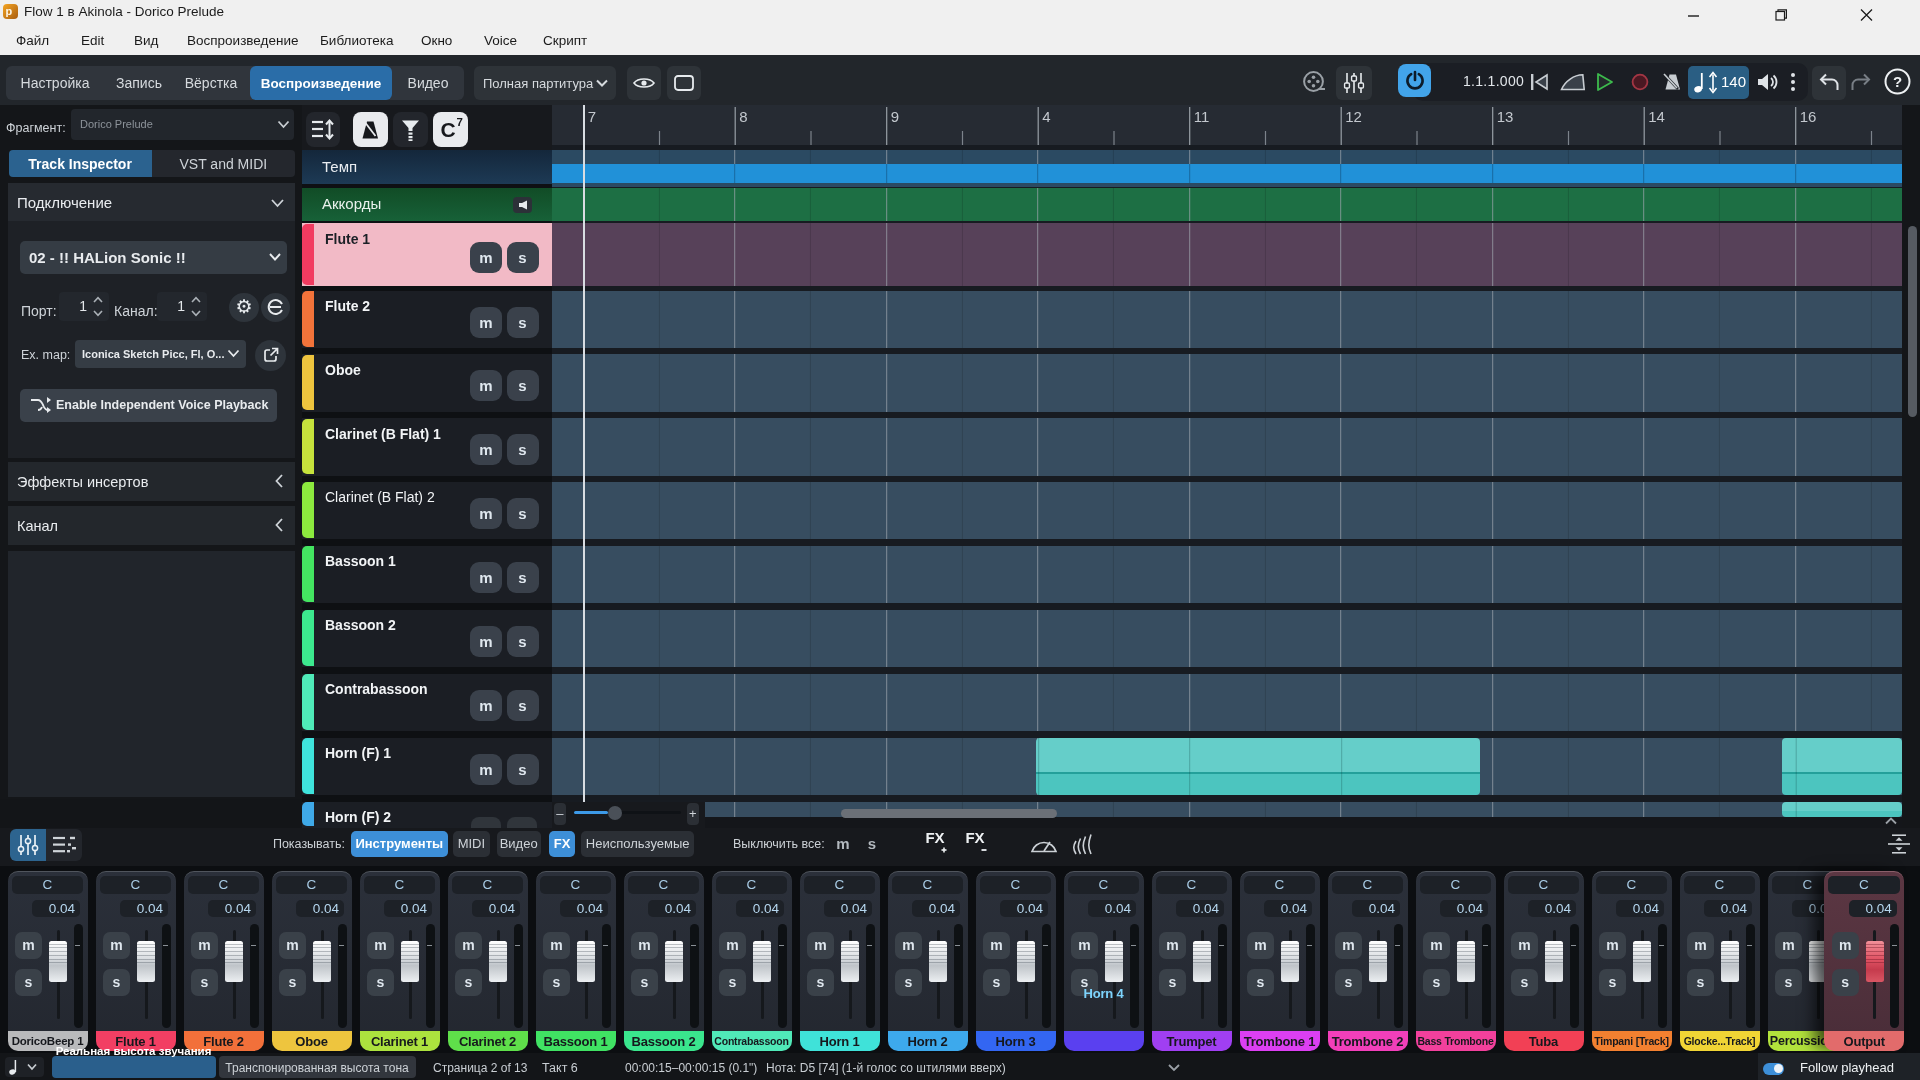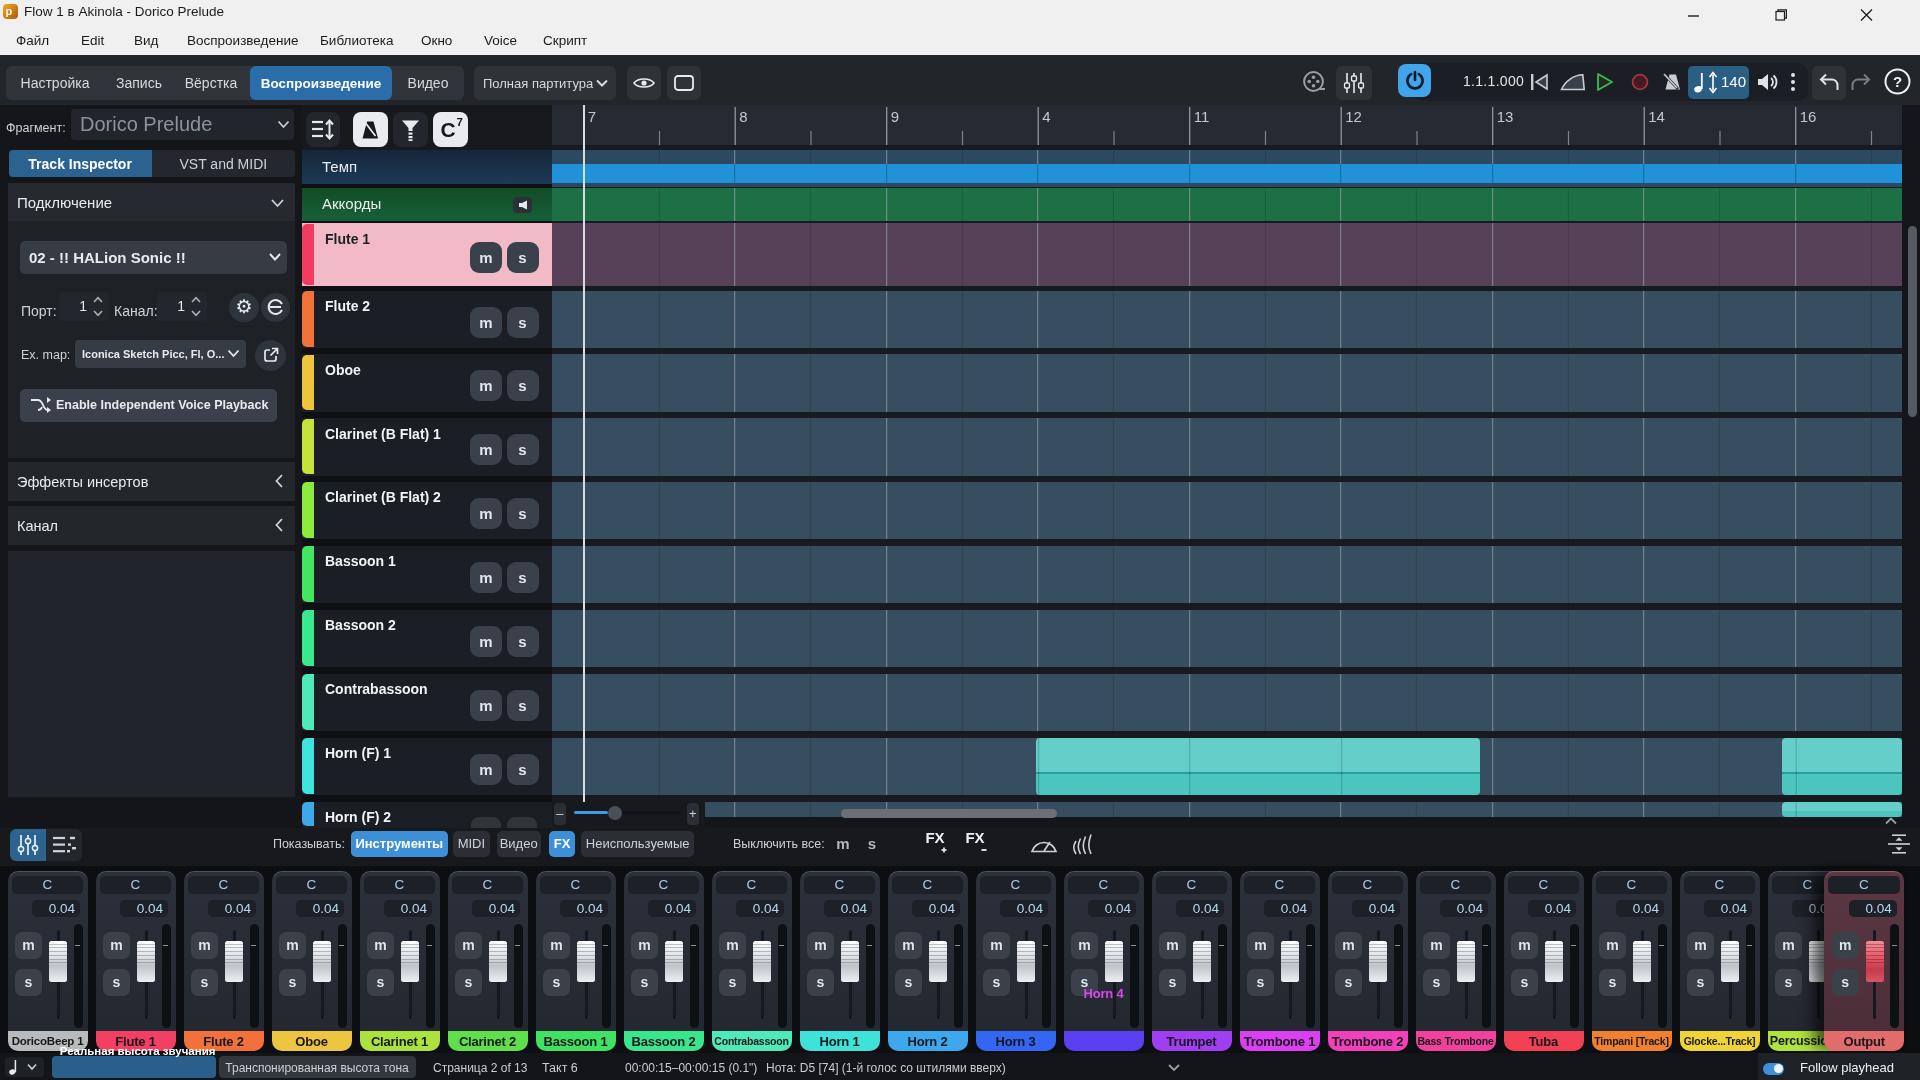--- a/index.html
+++ b/index.html
@@ -133,21 +133,21 @@
       <path d="M18 6.5 H 7 A 5.5 5.5 0 0 0 1.5 12 V 17" fill="none" stroke="#787e85" stroke-width="2"></path>
     </svg>
     <svg style="left:1884px;top:68px" width="27" height="27" viewBox="0 0 27 27">
       <circle cx="13.5" cy="13.5" r="12" fill="none" stroke="#eef1f3" stroke-width="2"></circle>
       <text x="13.5" y="19" font-size="15" font-weight="bold" fill="#eef1f3" text-anchor="middle" font-family="Liberation Sans">?</text>
     </svg>
     <div style="left:0px;top:105px;width:302px;height:694px;background:#141619;"></div>
     <div style="left:0px;top:799px;width:302px;height:28.6px;background:#131518;"></div>
     <div class="txt" style="left:6px;top:121.5px;width:64px;height:14px;color:#ced3d8;font-size:12.5px;line-height:13px;">Фрагмент:</div>
     <div style="left:71px;top:109px;width:223px;height:31px;background:#22262c;border-radius:4px;"></div>
-    <div class="txt" style="left:80px;top:116px;width:150px;height:17px;color:#8d939a;font-size:20px;line-height:17px;">Dorico Prelude</div>
+    <div class="txt" style="left:80px;top:116px;width:150px;height:17px;color:#8d939a;font-size:11px;line-height:17px;">Dorico Prelude</div>
     <svg style="left:277px;top:120px" width="13" height="9" viewBox="0 0 13 9">
       <path d="M1.5 1.5 L6.5 7 L11.5 1.5" fill="none" stroke="#c8cdd2" stroke-width="1.8"></path>
     </svg>
     <div style="left:8.6px;top:150px;width:143px;height:27.3px;background:#2b628f;border-radius:4px 0 0 4px;"></div>
     <div style="left:151.6px;top:150px;width:143.5px;height:27.3px;background:#24272d;border-radius:0 4px 4px 0;"></div>
     <div style="left:8.6px;top:156px;width:143px;height:16px;color:#fff;font-size:14px;font-weight:bold;text-align:center;line-height:16px;">Track Inspector</div>
     <div style="left:151.6px;top:156px;width:143.5px;height:16px;color:#ced3d8;font-size:14px;text-align:center;line-height:16px;">VST and MIDI</div>
     <div style="left:8px;top:183px;width:287px;height:38px;background:#262a30;"></div>
     <div class="txt" style="left:17px;top:194px;width:160px;height:17px;color:#e9ecef;font-size:15px;line-height:17px;">Подключение</div>
     <svg style="left:270px;top:198px" width="15" height="10" viewBox="0 0 15 10">
@@ -301,21 +301,21 @@
     <div class="ms" style="left:506.5px;top:370.3px;width:32px;height:31px;font-size:15px;line-height:31px;">s</div>
     <div class="grid" style="left:552px;top:354.3px;width:1350px;height:57.5px;background-color:#374d60;"></div>
     <div style="left:302px;top:418.0px;width:250px;height:57.5px;background:#1b1e24;"></div>
     <div style="left:302px;top:418.5px;width:12px;height:55.5px;background:#c6e23c;border-radius:5px 0 0 5px;"></div>
     <div class="txt" style="left:325px;top:424.5px;width:170px;height:18px;color:#f2f4f6;font-size:14px;font-weight:bold;line-height:18px;">Clarinet (B Flat) 1</div>
     <div class="ms" style="left:470px;top:434.0px;width:32px;height:31px;font-size:15px;line-height:31px;">m</div>
     <div class="ms" style="left:506.5px;top:434.0px;width:32px;height:31px;font-size:15px;line-height:31px;">s</div>
     <div class="grid" style="left:552px;top:418.0px;width:1350px;height:57.5px;background-color:#374d60;"></div>
     <div style="left:302px;top:481.9px;width:250px;height:57.5px;background:#1b1e24;"></div>
     <div style="left:302px;top:482.4px;width:12px;height:55.5px;background:#8ce93e;border-radius:5px 0 0 5px;"></div>
-    <div class="txt" style="left:325px;top:488.4px;width:170px;height:18px;color:#f2f4f6;font-size:14px;font-weight:bold;line-height:18px;">Clarinet (B Flat) 2</div>
+    <div class="txt" style="left:325px;top:488.4px;width:170px;height:18px;color:#f2f4f6;font-size:14px;font-weight:normal;line-height:18px;">Clarinet (B Flat) 2</div>
     <div class="ms" style="left:470px;top:497.9px;width:32px;height:31px;font-size:15px;line-height:31px;">m</div>
     <div class="ms" style="left:506.5px;top:497.9px;width:32px;height:31px;font-size:15px;line-height:31px;">s</div>
     <div class="grid" style="left:552px;top:481.9px;width:1350px;height:57.5px;background-color:#374d60;"></div>
     <div style="left:302px;top:545.8px;width:250px;height:57.5px;background:#1b1e24;"></div>
     <div style="left:302px;top:546.3px;width:12px;height:55.5px;background:#44e561;border-radius:5px 0 0 5px;"></div>
     <div class="txt" style="left:325px;top:552.3px;width:170px;height:18px;color:#f2f4f6;font-size:14px;font-weight:bold;line-height:18px;">Bassoon 1</div>
     <div class="ms" style="left:470px;top:561.8px;width:32px;height:31px;font-size:15px;line-height:31px;">m</div>
     <div class="ms" style="left:506.5px;top:561.8px;width:32px;height:31px;font-size:15px;line-height:31px;">s</div>
     <div class="grid" style="left:552px;top:545.8px;width:1350px;height:57.5px;background-color:#374d60;"></div>
     <div style="left:302px;top:609.8px;width:250px;height:57.5px;background:#1b1e24;"></div>
@@ -601,21 +601,21 @@
     <div style="left:1067.5px;top:878px;width:71.5px;height:14px;color:#a9cce6;font-size:13.5px;text-align:center;line-height:14px;z-index:2;">C</div>
     <div style="left:1088.0px;top:900px;width:48px;height:17px;background:#1d2127;border-radius:5px;z-index:2;"></div>
     <div style="left:1088.0px;top:902px;width:43px;height:14px;color:#b6d7ef;font-size:13.5px;text-align:right;line-height:14px;z-index:2;">0.04</div>
     <div style="left:1071.0px;top:932px;width:27px;height:27px;background:#3a4149;border-radius:7px;color:#dfe7ee;font-weight:bold;font-size:14px;text-align:center;line-height:27px;z-index:2;">m</div>
     <div style="left:1071.0px;top:968.5px;width:27px;height:27px;background:#3a4149;border-radius:7px;color:#dfe7ee;font-weight:bold;font-size:14px;text-align:center;line-height:27px;z-index:2;">s</div>
     <div style="left:1112.7px;top:930px;width:3px;height:89px;background:#15181c;border-radius:1.5px;z-index:2;"></div>
     <div style="left:1105.0px;top:940.5px;width:18px;height:41.5px;background-image:repeating-linear-gradient(180deg,rgba(60,70,80,0) 0 2.7px,rgba(60,70,80,0.32) 2.7px 3.7px),linear-gradient(180deg,#ffffff 0,#dadee2 42%,#bfc4c9 60%,#ecEFf2 100%);background-size:100% 25px,100% 100%;background-repeat:no-repeat;border-radius:2.5px;z-index:2;"></div>
     <div style="left:1129.5px;top:923.5px;width:9px;height:104px;background:#0e1114;border-radius:4.5px;z-index:2;"></div>
     <div style="left:1131.3px;top:944.5px;width:5px;height:1.6px;background:#8a9096;z-index:2;"></div>
     <div style="left:1063.5px;top:1031px;width:80px;height:19.5px;background:#5a40f0;border-radius:0 0 10px 10px;z-index:2;"></div>
-    <div style="left:1063.5px;top:986px;width:80px;height:15px;color:#d946ef;font-size:13px;font-weight:bold;text-align:center;line-height:15px;letter-spacing:-0.2px;white-space:nowrap;overflow:hidden;z-index:2;">Horn 4</div>
+    <div style="left:1063.5px;top:986px;width:80px;height:15px;color:#7dd3fc;font-size:13px;font-weight:bold;text-align:center;line-height:15px;letter-spacing:-0.2px;white-space:nowrap;overflow:hidden;z-index:2;">Horn 4</div>
     <div style="left:1151.5px;top:871.4px;width:80px;height:179.1px;z-index:1;background:linear-gradient(180deg,#2b303a 0,#23272f 100%);border-radius:10px;border-top:1px solid #50555d;"></div>
     <div style="left:1155.5px;top:876px;width:71.5px;height:17.5px;background:#1d2127;border-radius:5px;z-index:2;"></div>
     <div style="left:1155.5px;top:878px;width:71.5px;height:14px;color:#a9cce6;font-size:13.5px;text-align:center;line-height:14px;z-index:2;">C</div>
     <div style="left:1176.0px;top:900px;width:48px;height:17px;background:#1d2127;border-radius:5px;z-index:2;"></div>
     <div style="left:1176.0px;top:902px;width:43px;height:14px;color:#b6d7ef;font-size:13.5px;text-align:right;line-height:14px;z-index:2;">0.04</div>
     <div style="left:1159.0px;top:932px;width:27px;height:27px;background:#3a4149;border-radius:7px;color:#dfe7ee;font-weight:bold;font-size:14px;text-align:center;line-height:27px;z-index:2;">m</div>
     <div style="left:1159.0px;top:968.5px;width:27px;height:27px;background:#3a4149;border-radius:7px;color:#dfe7ee;font-weight:bold;font-size:14px;text-align:center;line-height:27px;z-index:2;">s</div>
     <div style="left:1200.7px;top:930px;width:3px;height:89px;background:#15181c;border-radius:1.5px;z-index:2;"></div>
     <div style="left:1193.0px;top:940.5px;width:18px;height:41.5px;background-image:repeating-linear-gradient(180deg,rgba(60,70,80,0) 0 2.7px,rgba(60,70,80,0.32) 2.7px 3.7px),linear-gradient(180deg,#ffffff 0,#dadee2 42%,#bfc4c9 60%,#ecEFf2 100%);background-size:100% 25px,100% 100%;background-repeat:no-repeat;border-radius:2.5px;z-index:2;"></div>
     <div style="left:1217.5px;top:923.5px;width:9px;height:104px;background:#0e1114;border-radius:4.5px;z-index:2;"></div>
@@ -730,21 +730,21 @@
     <div style="left:1758px;top:1053.2px;width:162px;height:26.8px;background:#1e2227;z-index:20;"></div>
     <div style="left:4.8px;top:1056.5px;width:39.5px;height:20.5px;z-index:21;background:#1e2126;border-radius:4px;"></div>
     <svg style="left:9px;top:1059px;z-index:21" width="12" height="16" viewBox="0 0 12 16">
       <ellipse cx="3.4" cy="13" rx="3.2" ry="2.5" fill="#e7ebee" transform="rotate(-18 3.4 13)"></ellipse>
       <line x1="6.4" y1="1" x2="6.4" y2="13" stroke="#e7ebee" stroke-width="1.5"></line>
     </svg>
     <svg style="left:26px;top:1063px;z-index:21" width="12" height="8" viewBox="0 0 12 8">
       <path d="M2 1.5 L6 6 L10 1.5" fill="none" stroke="#c8cdd2" stroke-width="1.7"></path>
     </svg>
     <div style="left:51.5px;top:1055.6px;width:164px;height:22.7px;z-index:21;background:#2a5f8c;border-radius:4px;"></div>
-    <div style="left:51.5px;top:1044px;width:164px;height:15px;z-index:21;color:#fff;font-size:11.5px;font-weight:bold;text-align:right;line-height:14px;white-space:nowrap;overflow:hidden;">Реальная высота звучания</div>
+    <div style="left:51.5px;top:1044px;width:164px;height:15px;z-index:21;color:#fff;font-size:11.5px;font-weight:bold;text-align:center;line-height:14px;white-space:nowrap;overflow:hidden;">Реальная высота звучания</div>
     <div style="left:218.5px;top:1055.6px;width:197px;height:22.7px;z-index:21;background:#32363d;border-radius:4px;"></div>
     <div style="left:218.5px;top:1060.5px;width:197px;height:15px;z-index:21;color:#ccd1d6;font-size:12px;text-align:center;line-height:14px;white-space:nowrap;overflow:hidden;">Транспонированная высота тона</div>
     <div class="txt" style="left:433px;top:1060.5px;width:120px;height:15px;z-index:21;color:#c9ced3;font-size:12px;line-height:14px;">Страница 2 of 13</div>
     <div class="txt" style="left:542px;top:1060.5px;width:60px;height:15px;z-index:21;color:#c9ced3;font-size:12.5px;line-height:14px;">Такт 6</div>
     <div class="txt" style="left:625px;top:1060.5px;width:130px;height:15px;z-index:21;color:#c9ced3;font-size:12px;line-height:14px;">00:00:15–00:00:15 (0.1")</div>
     <div class="txt" style="left:766px;top:1060.5px;width:250px;height:15px;z-index:21;color:#c9ced3;font-size:12px;line-height:14px;">Нота: D5 [74] (1-й голос со штилями вверх)</div>
     <svg style="left:1167px;top:1063px;z-index:21" width="14" height="9" viewBox="0 0 14 9">
       <path d="M2 2 L7 7 L12 2" fill="none" stroke="#9aa0a6" stroke-width="1.8"></path>
     </svg>
     <div style="left:1763px;top:1063px;width:21px;height:11.5px;z-index:21;background:#3d8fd8;border-radius:6px;"></div>

